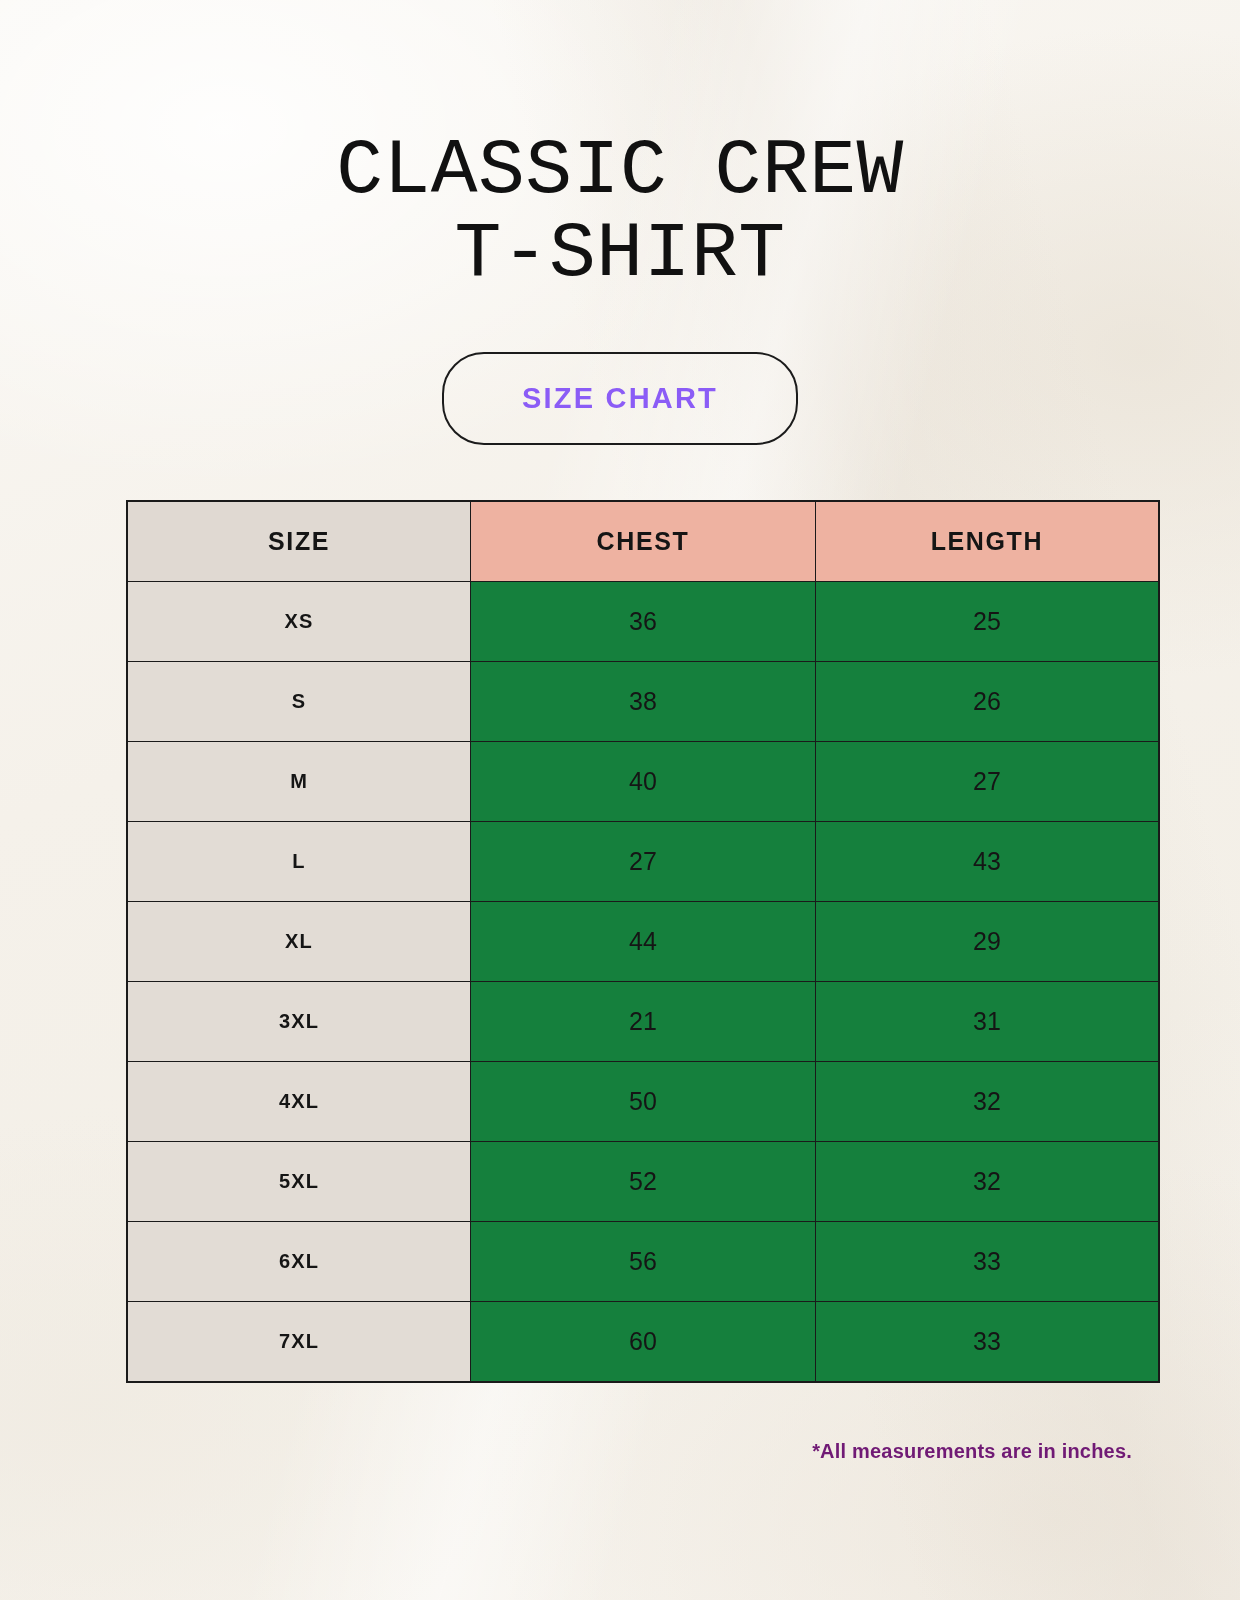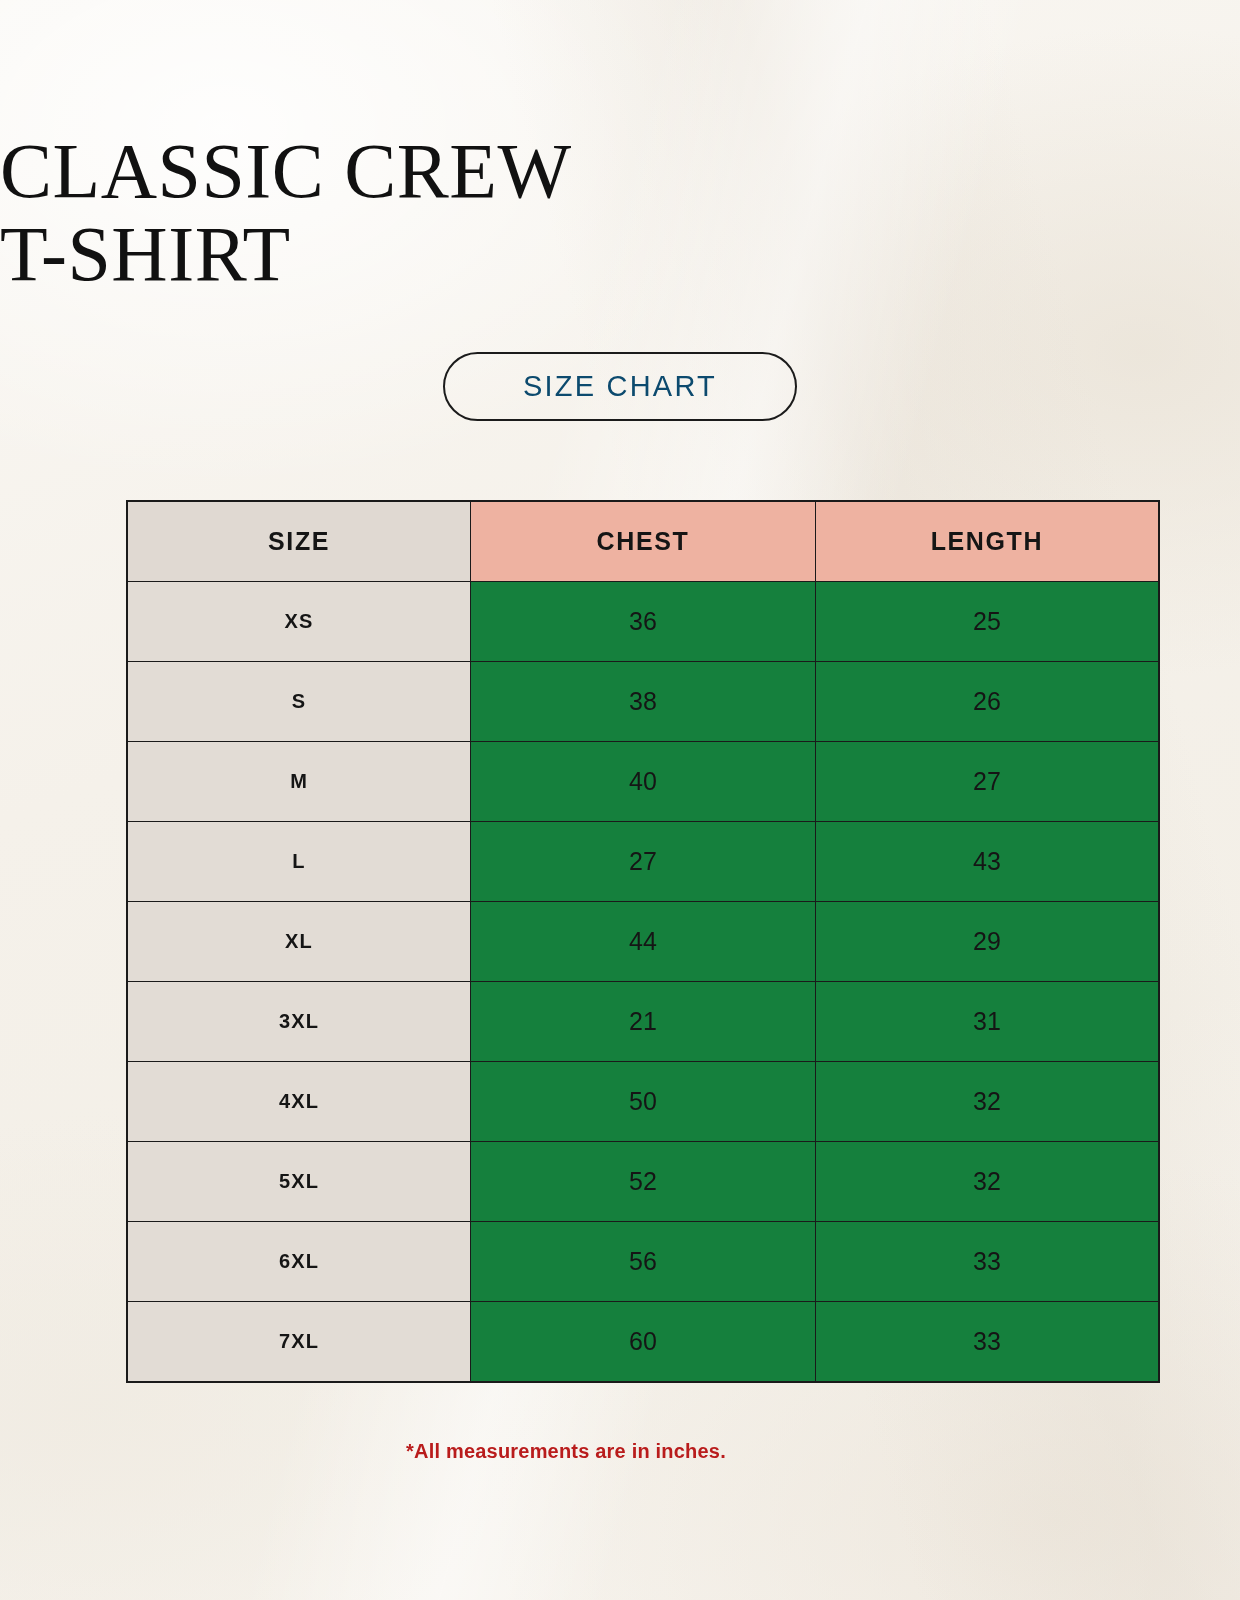--- a/index.html
+++ b/index.html
@@ -40,45 +40,46 @@
     position: relative;
     width: 1240px;
     height: 1600px;
   }
 
   .title {
     position: absolute;
     top: 78px;
     left: 0;
     right: 0;
+    text-align: center;
     font-size: 78px;
     line-height: 1.06;
     letter-spacing: 0.5px;
     color: #111111;
     font-weight: 400;
     white-space: pre-line;
-    font-family: Liberation Serif, serif;
+    font-family: Liberation Mono, monospace;
   }
 
   .pill-wrap {
     position: absolute;
     top: 352px;
     left: 0;
     right: 0;
     display: flex;
     justify-content: center;
   }
   .pill {
     border: 2px solid #1b1b1b;
     border-radius: 42px;
-    padding: 16px 78px;
+    padding: 28px 78px;
     font-size: 29px;
     letter-spacing: 2.2px;
-    font-weight: 400;
-    color: #0c4a6e;
+    font-weight: 700;
+    color: #8b5cf6;
     background: transparent;
   }
 
   .table-wrap {
     position: absolute;
     top: 500px;
     left: 98px;
     width: 1034px;
   }
   table.size-table {
@@ -121,24 +122,24 @@
     background: #15803d;
     font-size: 25px;
     font-weight: 400;
   }
 
   .footnote {
     position: absolute;
     top: 1440px;
     left: 0;
     width: 1132px;
-    text-align: center;
+    text-align: right;
     font-size: 20px;
     font-weight: 700;
-    color: #b91c1c;
+    color: #701a75;
     letter-spacing: 0.2px;
   }
 </style>
 </head>
 <body>
 
 <div class="page">
   <div class="bg-wash"></div>
   <div class="bg-sweep"></div>
 

